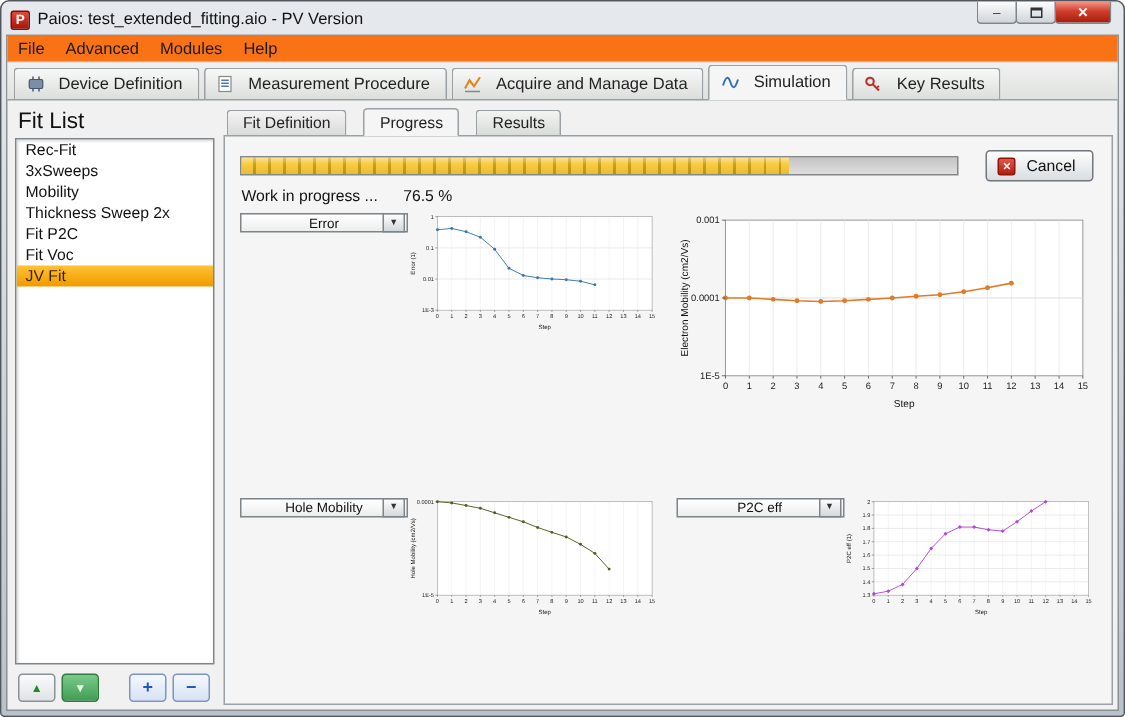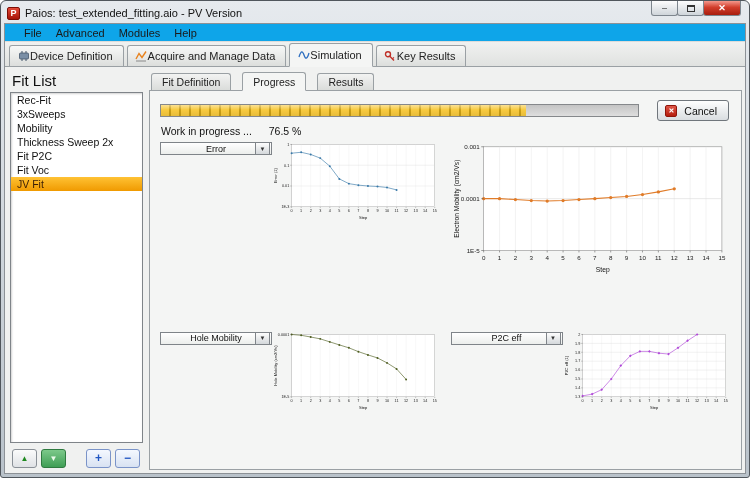--- a/index.html
+++ b/index.html
@@ -6,24 +6,24 @@
 html,body{width:750px;height:478px;overflow:hidden;background:#fff;font-family:"Liberation Sans",sans-serif}
 .window{position:absolute;inset:0;border:1px solid #50565c;border-radius:6px 6px 3px 3px;background:linear-gradient(#e6eaee,#b9c2ca);overflow:hidden}
 .titlebar{height:21px;display:flex;align-items:center;padding:3px 6px 0;position:relative}
 .app-icon{width:13px;height:13px;background:linear-gradient(#e24a38,#a81408);border:1px solid #7d0e05;border-radius:2px;color:#fff;font-size:9px;font-weight:bold;display:inline-flex;align-items:center;justify-content:center;margin-right:5px;flex:none}
 .title{font-size:11px;color:#111;white-space:nowrap}
 .win-controls{position:absolute;top:0;right:8px;display:flex}
 .wbtn{width:27px;height:15px;display:flex;align-items:center;justify-content:center;font-size:9px;color:#333;background:linear-gradient(#fdfdfd,#cfd5da);border:1px solid #7d858d;border-top:none;border-radius:0 0 3px 3px;margin-left:-1px}
 .wbtn.close{width:38px;background:linear-gradient(#f4988c,#d23e2c 45%,#a81d0e);color:#fff;font-size:9px;font-weight:bold}
 .max-glyph{width:8px;height:7px;border:1px solid #333;border-top-width:2px}
 .app-body{position:absolute;top:22px;left:3px;right:3px;bottom:3px;background:#f0f1f0;border:1px solid #8c9196;display:flex;flex-direction:column}
-.menubar{height:18px;background:#0ea5e9;border-bottom:1px solid #dcdcda;display:flex;align-items:center;padding:0 12px}
+.menubar{height:18px;background:#f97316;border-bottom:1px solid #dcdcda;display:flex;align-items:center;padding:0 0}
 .menu-item{font-size:11px;padding:1px 7px;color:#1a1a1a;cursor:default}
 .tabstrip{height:25px;display:flex;align-items:flex-end;padding:0 4px;background:linear-gradient(#f0f1f0,#e0e2e0);border-bottom:1px solid #9aa0a4}
-.tab{display:flex;align-items:center;gap:0;font-size:11px;color:#222;padding:0 10px 0 7px;border:1px solid #9aa0a4;border-bottom:none;border-radius:3px 3px 0 0;background:linear-gradient(#f7f8f7,#dcdedc);margin-right:3px;height:21px}
+.tab{display:flex;align-items:center;gap:9px;font-size:11px;color:#222;padding:0 10px 0 7px;border:1px solid #9aa0a4;border-bottom:none;border-radius:3px 3px 0 0;background:linear-gradient(#f7f8f7,#dcdedc);margin-right:3px;height:21px}
 .tab.active{background:#f4f5f4;height:24px;margin-bottom:-1px;z-index:2;border-bottom:1px solid #f4f5f4}
 .tab-icon{width:13px;height:13px;display:inline-flex;align-items:center;justify-content:center;flex:none}
 .content{flex:1;display:flex;padding:4px 3px 3px 5px;min-height:0}
 .left-panel{width:133px;display:flex;flex-direction:column;flex:none}
 .fit-list-label{font-size:15px;color:#111;padding:1px 2px 3px}
 .fit-list{flex:1;background:#fff;border:1px solid #7f8489;box-shadow:inset 1px 1px 2px rgba(0,0,0,.18);overflow:hidden;margin-bottom:5px}
 .fit-item{font-size:10.5px;line-height:14px;height:14px;padding:0 4px 0 6px;color:#111;white-space:nowrap;overflow:hidden;cursor:default}
 .fit-item.selected{background:linear-gradient(#ffc234,#f09a00);color:#3a1d05}
 .list-buttons{height:22px;display:flex;gap:4px;align-items:center;padding:0 0 2px 2px}
 .lbtn{width:25px;height:19px;border:1px solid #8a9097;border-radius:3px;background:linear-gradient(#fbfbfb,#dfe2e5);display:flex;align-items:center;justify-content:center;font-size:9px}
@@ -80,20 +80,31 @@
           <span class="tab-icon">
             <svg width="12" height="12" viewBox="0 0 12 12">
               <line x1="4" y1="1" x2="4" y2="3" stroke="#44566b"></line>
               <line x1="8" y1="1" x2="8" y2="3" stroke="#44566b"></line>
               <line x1="4" y1="9" x2="4" y2="11" stroke="#44566b"></line>
               <line x1="8" y1="9" x2="8" y2="11" stroke="#44566b"></line>
               <rect x="1.5" y="3" width="9" height="6" rx="1" fill="#7a8fa6" stroke="#44566b" stroke-width="0.8"></rect>
             </svg>
           </span>
           <span>Device Definition</span>
+        </div>
+        <div class="tab">
+          <span class="tab-icon">
+            <svg width="12" height="12" viewBox="0 0 12 12">
+              <rect x="2" y="1" width="8" height="10" fill="#fff" stroke="#888" stroke-width="0.8"></rect>
+              <line x1="3.5" y1="3.5" x2="8.5" y2="3.5" stroke="#4a78c0"></line>
+              <line x1="3.5" y1="5.5" x2="8.5" y2="5.5" stroke="#4a78c0"></line>
+              <line x1="3.5" y1="7.5" x2="8.5" y2="7.5" stroke="#4a78c0"></line>
+            </svg>
+          </span>
+          <span>Measurement Procedure</span>
         </div>
         <div class="tab">
           <span class="tab-icon">
             <svg width="12" height="12" viewBox="0 0 12 12">
               <polyline points="1,9 4,3.5 7,7.5 11,1.5" fill="none" stroke="#e8821e" stroke-width="1.4"></polyline>
               <line x1="1" y1="11" x2="11" y2="11" stroke="#888"></line>
             </svg>
           </span>
           <span>Acquire and Manage Data</span>
         </div>

